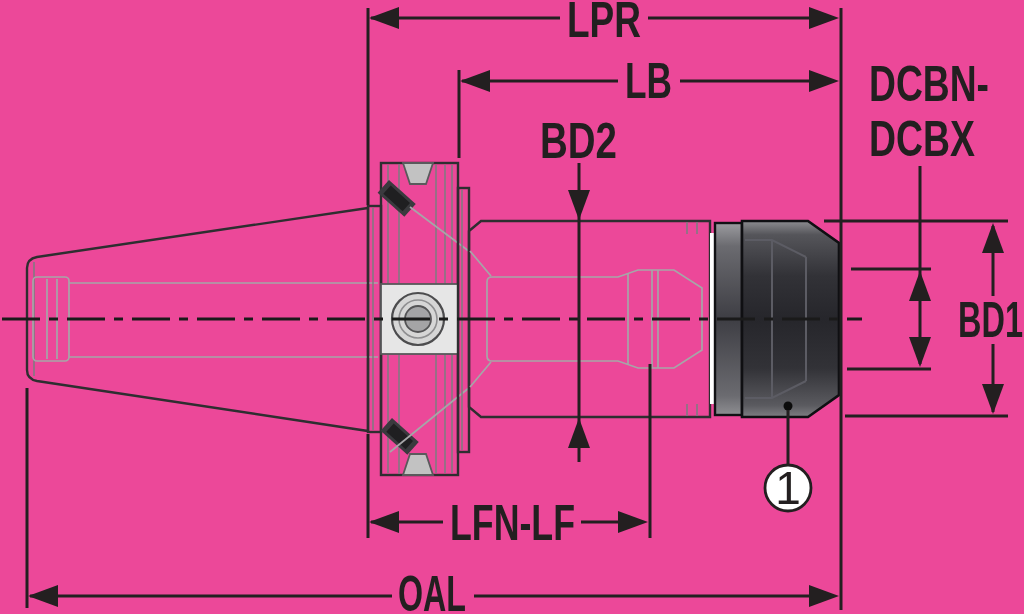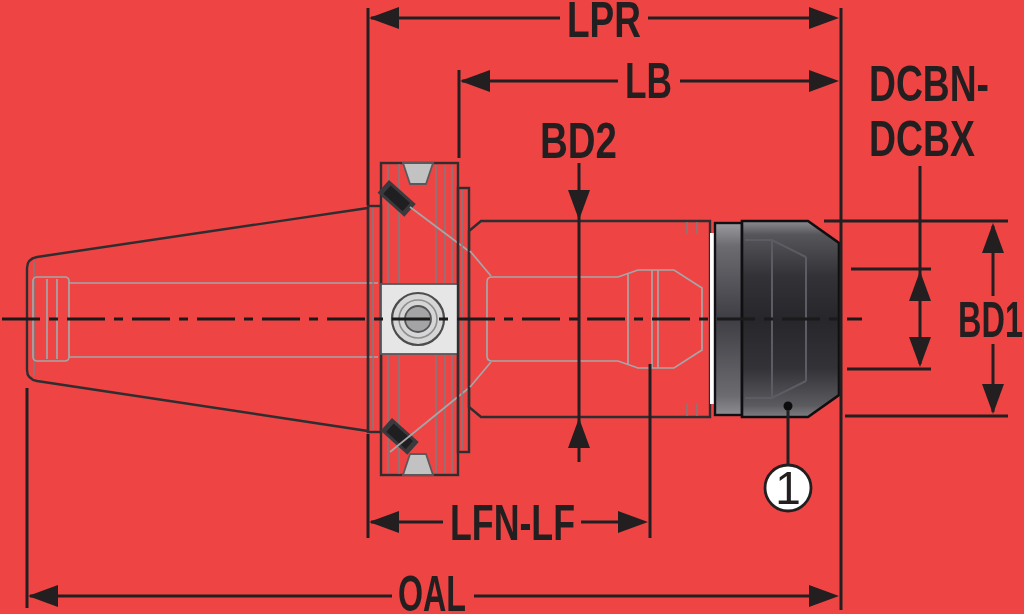--- a/index.html
+++ b/index.html
@@ -1,16 +1,16 @@
 <!DOCTYPE html>
 <html><head>
 <meta charset="utf-8">
 <style>
   html,body{margin:0;padding:0;background:#ffffff;}
-  .stage{position:relative;width:1024px;height:614px;background:#ef4444;overflow:hidden;}
+  .stage{position:relative;width:1024px;height:614px;background:#ec4899;overflow:hidden;}
   svg{display:block;}
   .edge{stroke:#2e2e30;stroke-width:2.4;fill:none;}
   .thin{stroke:#7d7d80;stroke-width:1.5;fill:none;}
   .ghost{stroke:#a6a6a8;stroke-width:1.7;fill:none;}
   .dimline{stroke:#231f20;stroke-width:3;fill:none;stroke-linecap:butt;}
   .arrow{fill:#231f20;stroke:none;}
   .dim-label{font-family:"Liberation Sans","DejaVu Sans",sans-serif;font-weight:700;
              font-size:50px;fill:#231f20;}
   .callout-label{font-family:"Liberation Sans","DejaVu Sans",sans-serif;font-weight:400;
              font-size:46px;fill:#231f20;text-anchor:middle;}

